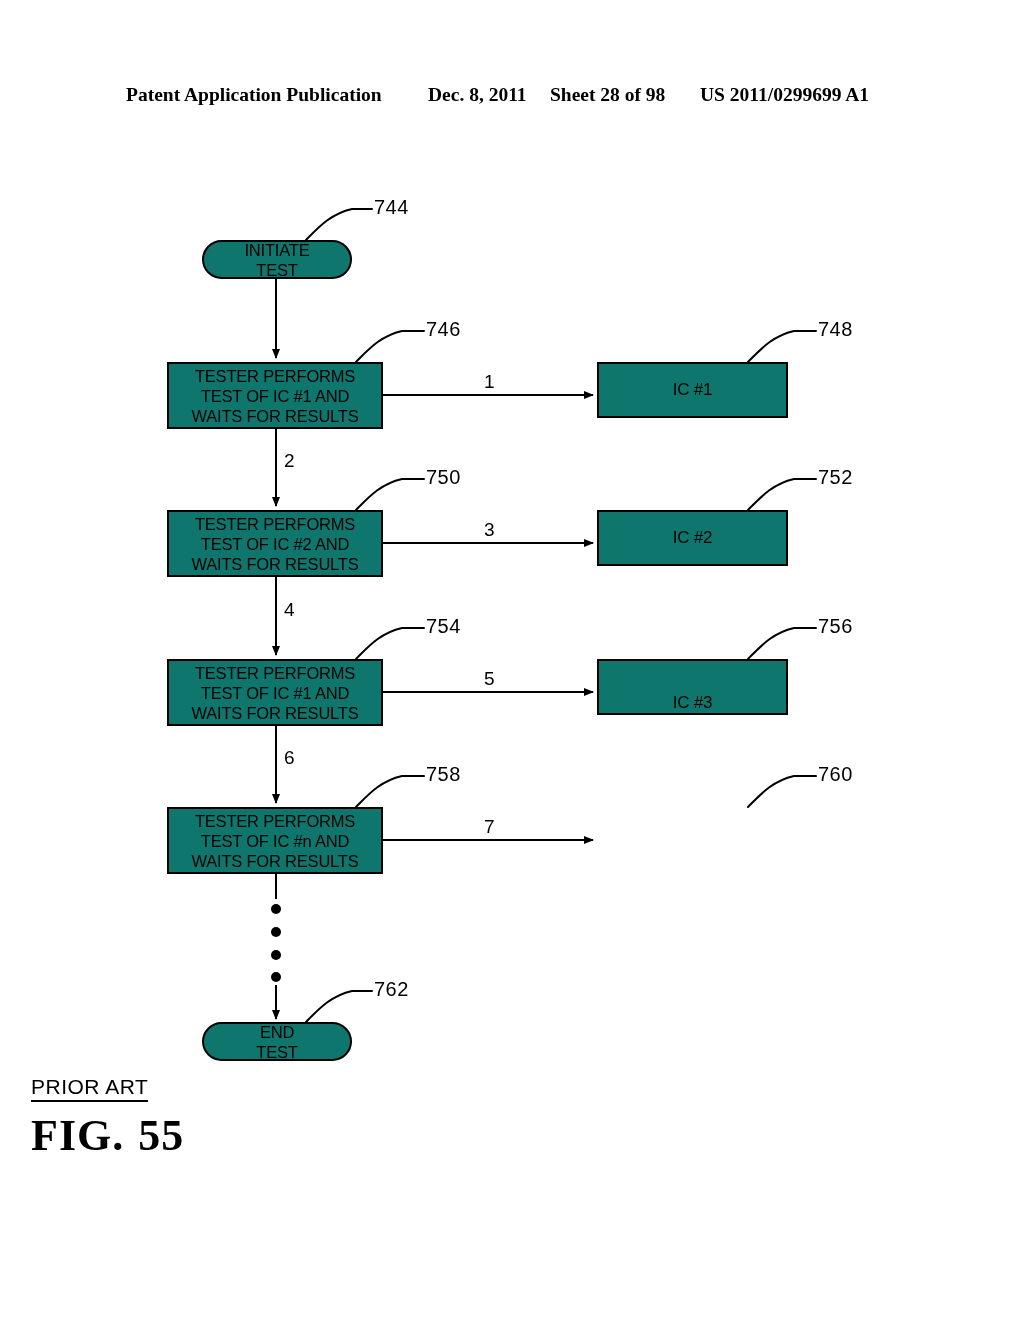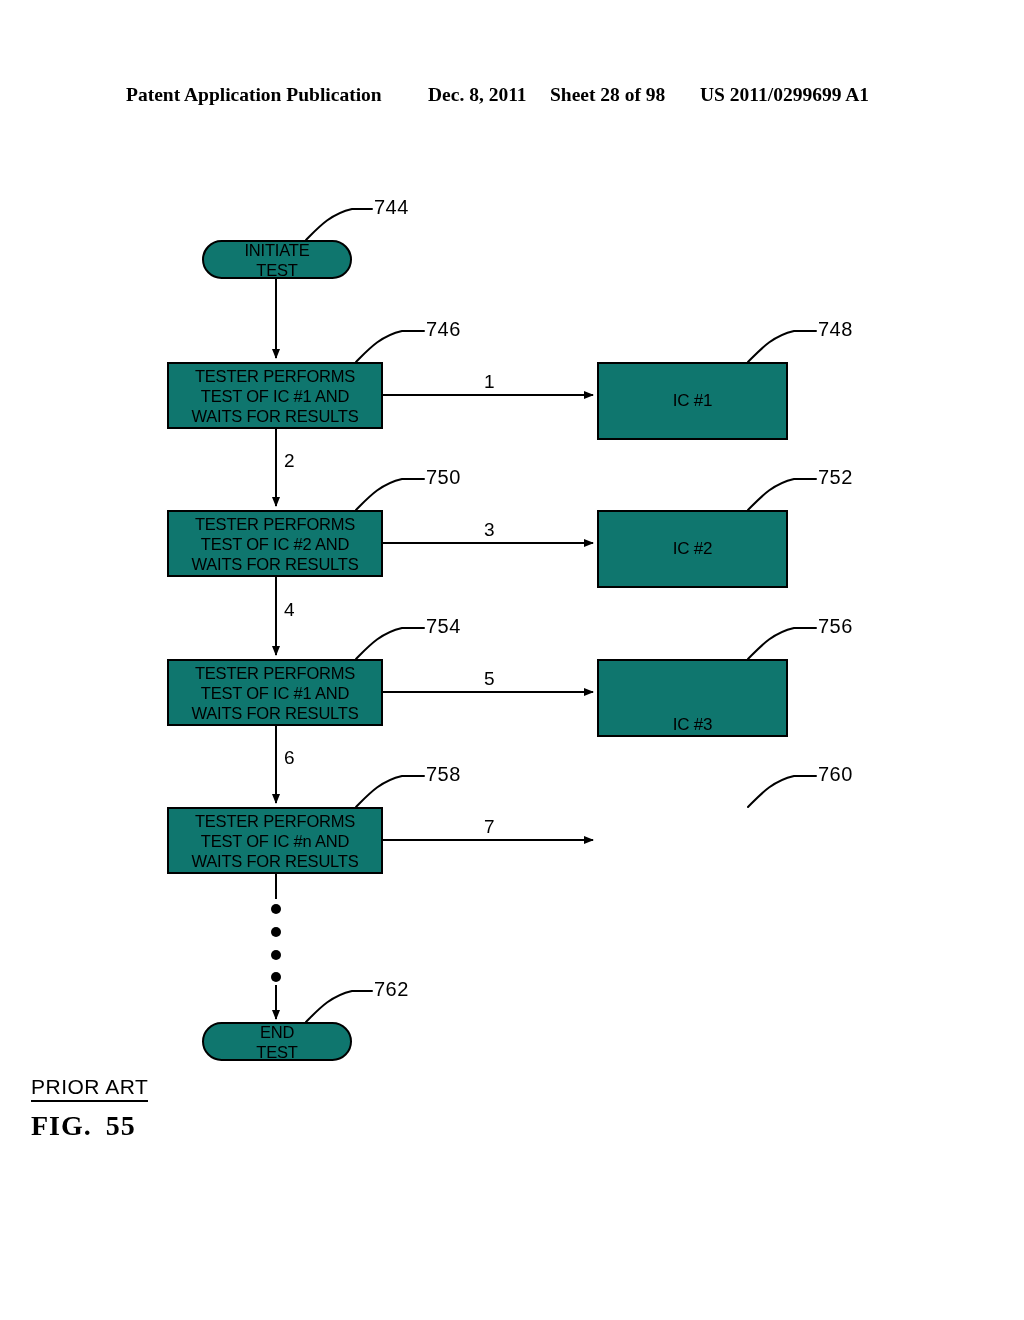--- a/index.html
+++ b/index.html
@@ -73,21 +73,21 @@
     border-radius: 26px;
     border-width: 2px;
   }
   .node.process {
     width: 216px;
     height: 67px;
     left: 167px;
   }
   .node.ic {
     width: 191px;
-    height: 78px;
+    height: 56px;
     left: 597px;
     font-size: 17px;
   }
   .node .line { display: block; }
 
   
   .ref-num {
     position: absolute;
     font-family: "Liberation Sans", sans-serif;
     font-size: 20px;
@@ -116,21 +116,21 @@
     font-size: 21px;
     letter-spacing: 0.5px;
     border-bottom: 2px solid #000;
     padding-bottom: 1px;
     margin-left: 18px;
   }
   #caption-fig {
     margin-top: 8px;
     font-family: "Liberation Serif", serif;
     font-weight: bold;
-    font-size: 28px;
+    font-size: 44px;
     letter-spacing: 1px;
     margin-left: 18px;
   }
   #caption-fig .fig-word { margin-right: 14px; }
 </style>
 </head>
 <body>
 
 <div id="page-header">
   <span class="h-pub">Patent Application Publication</span>

